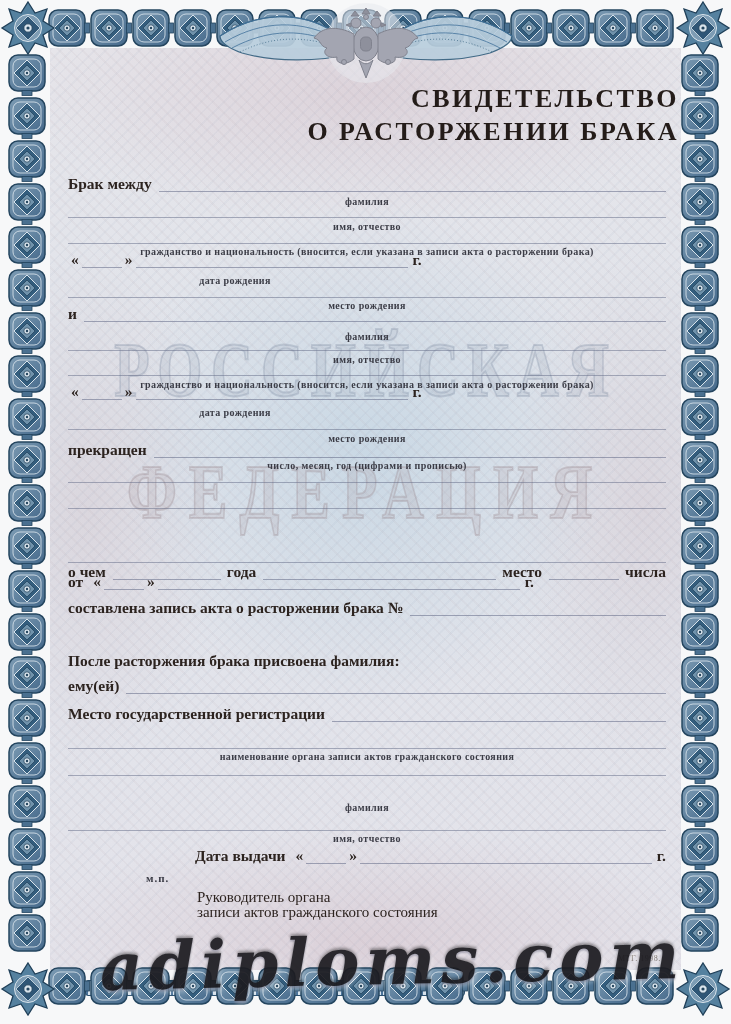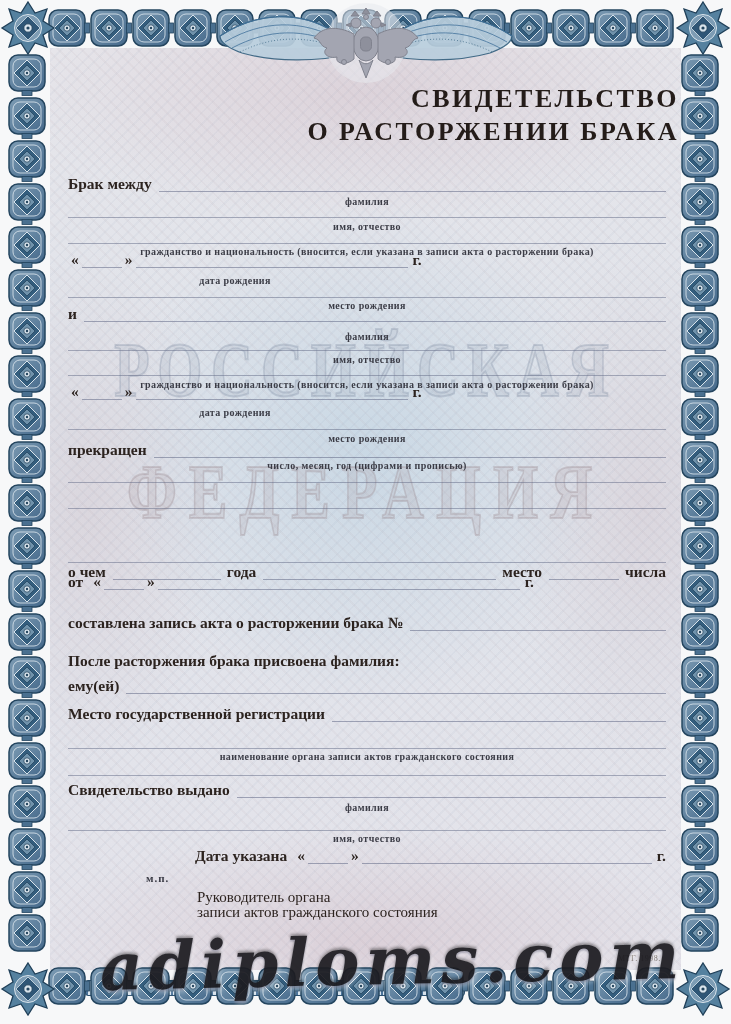--- a/index.html
+++ b/index.html
@@ -351,21 +351,21 @@
   <div class="row" style="top:561px">
     <span class="lbl">о чем</span>
     <span class="fill" style="flex:0 0 108px"></span>
     <span class="lbl" style="padding-left:6px">года</span>
     <span class="fill"></span>
     <span class="lbl" style="padding-left:6px">место</span>
     <span class="fill" style="flex:0 0 70px"></span>
     <span class="lbl" style="padding:0 0 0 6px">числа</span>
   </div>
 
-  <div class="row" style="top:612px">
+  <div class="row" style="top:597px">
     <span class="lbl">составлена запись акта о расторжении брака №</span>
     <span class="fill"></span>
   </div>
 
   <div class="row" style="top:650px">
     <span class="lbl">После расторжения брака присвоена фамилия:</span>
   </div>
 
   <div class="row" style="top:675px">
     <span class="lbl">ему(ей)</span>
@@ -374,31 +374,27 @@
 
   <div class="row" style="top:703px">
     <span class="lbl">Место государственной регистрации</span>
     <span class="fill"></span>
   </div>
 
   <div class="hline" style="top:748px"></div>
   <div class="cap" style="top:751px">наименование органа записи актов гражданского состояния</div>
   <div class="hline" style="top:775px"></div>
 
-  <div class="row" style="top:779px">
-    <span class="lbl">Свидетельство выдано</span>
-    <span class="fill"></span>
-  </div>
   <div class="cap" style="top:802px">фамилия</div>
 
   <div class="hline" style="top:830px"></div>
   <div class="cap" style="top:833px">имя, отчество</div>
 
   <div class="row" style="top:845px;left:195px">
-    <span class="lbl">Дата указана</span>
+    <span class="lbl">Дата выдачи</span>
     <span class="q">«</span>
     <span class="fill" style="flex:0 0 40px"></span>
     <span class="q">»</span>
     <span class="fill"></span>
     <span class="yr">г.</span>
   </div>
 
   <div class="mp">м.п.</div>
 
   <div class="head">

